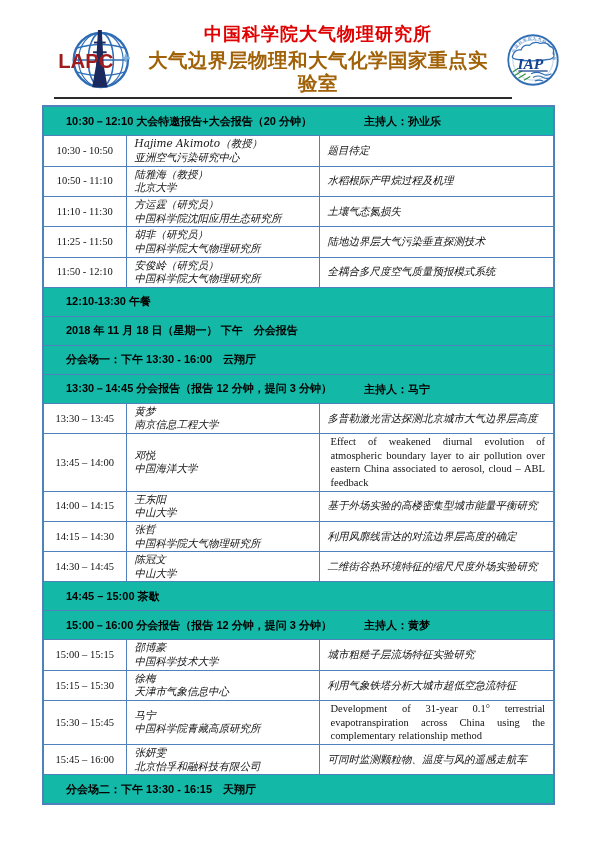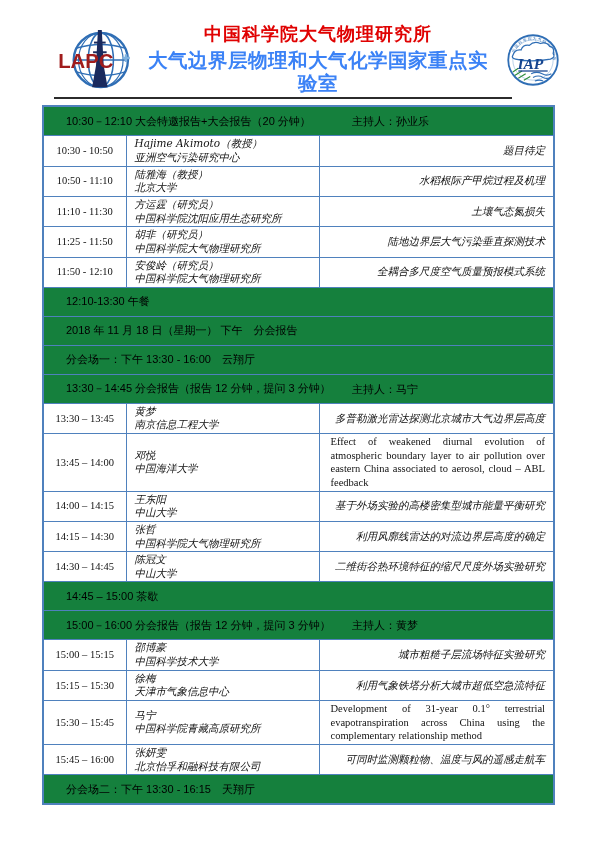--- a/index.html
+++ b/index.html
@@ -5,35 +5,35 @@
   html,body{margin:0;padding:0;background:#ffffff;}
   .page{position:relative;width:600px;height:849px;background:#fff;overflow:hidden;
         font-family:"DejaVu Serif",serif;color:#111;}
   
   .header{display:flex;align-items:center;margin:24px 34px 0 54px;gap:4px;}
   .logo{flex:0 0 auto;}
   .titles{flex:1 1 auto;text-align:center;line-height:1.2;}
   .title1{font-family:"Liberation Sans",sans-serif;font-weight:bold;font-size:18px;
           color:#e00202;letter-spacing:1px;}
   .title2{font-family:"Liberation Sans",sans-serif;font-weight:bold;font-size:19.5px;
-          color:#3b82f6;letter-spacing:0.5px;margin-top:3px;}
+          color:#a16207;letter-spacing:0.5px;margin-top:3px;}
   .header-rule{margin:2px 0 0 54px;width:458px;border-bottom:2.5px solid #2b2b2b;}
   
   table.schedule{margin:6px 0 0 42px;width:511px;border-collapse:collapse;
                  table-layout:fixed;border:2px solid #4f81bd;}
   td{border:1px solid #4f81bd;vertical-align:middle;padding:1px 6px;}
-  tr.session td{background:#15803d;height:26px;
-      font-family:"Liberation Sans",sans-serif;font-weight:normal;font-size:11px;
+  tr.session td{background:#14b8a6;height:26px;
+      font-family:"Liberation Sans",sans-serif;font-weight:bold;font-size:11px;
       color:#000;position:relative;padding-left:22px;}
-  .session-host{position:absolute;left:308px;top:50%;transform:translateY(-50%);
+  .session-host{position:absolute;left:320px;top:50%;transform:translateY(-50%);
       white-space:nowrap;}
   tr.talk td{font-size:10.5px;line-height:1.3;}
   td.time{text-align:center;font-family:"Liberation Serif",serif;white-space:nowrap;}
   .kai{font-style:italic;font-family:"DejaVu Serif",serif;}
-  td.ttl{padding-left:8px;padding-right:8px;text-align:right;}
+  td.ttl{padding-left:8px;padding-right:8px;}
   td.ttl.en{font-style:normal;font-family:"Liberation Serif",serif;
       text-align:justify;text-justify:inter-word;padding-left:11px;}
   td.who{padding-left:8px;margin-left:27px;}
   .who-line{display:block;}
 </style>
 </head>
 <body>
 
 <div class="page">
 

